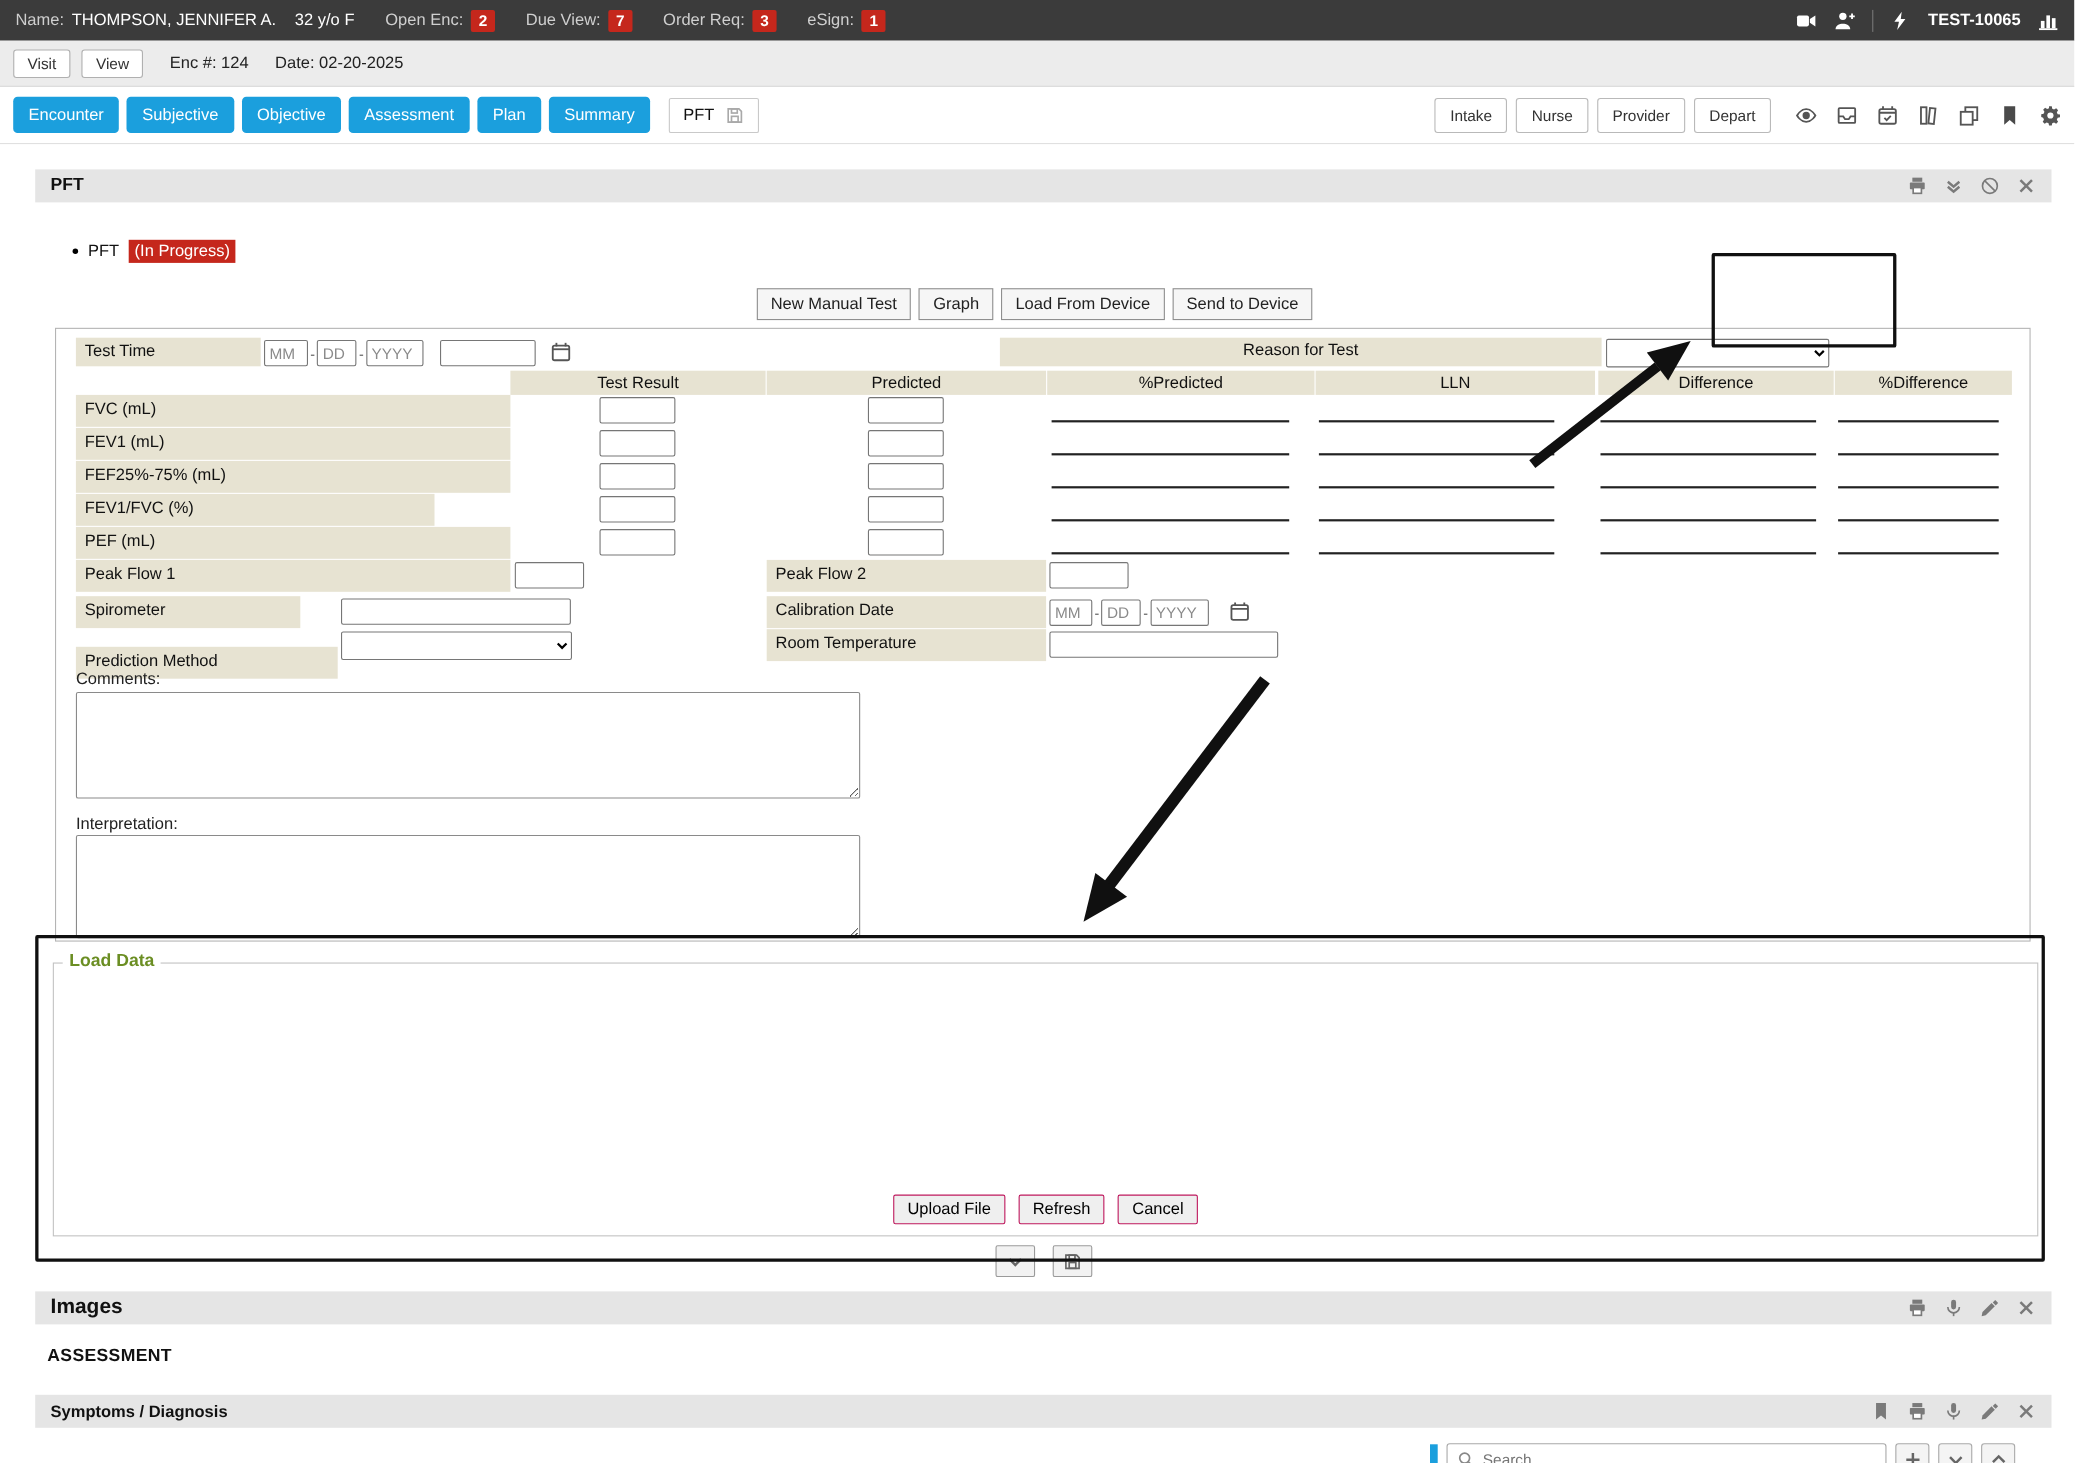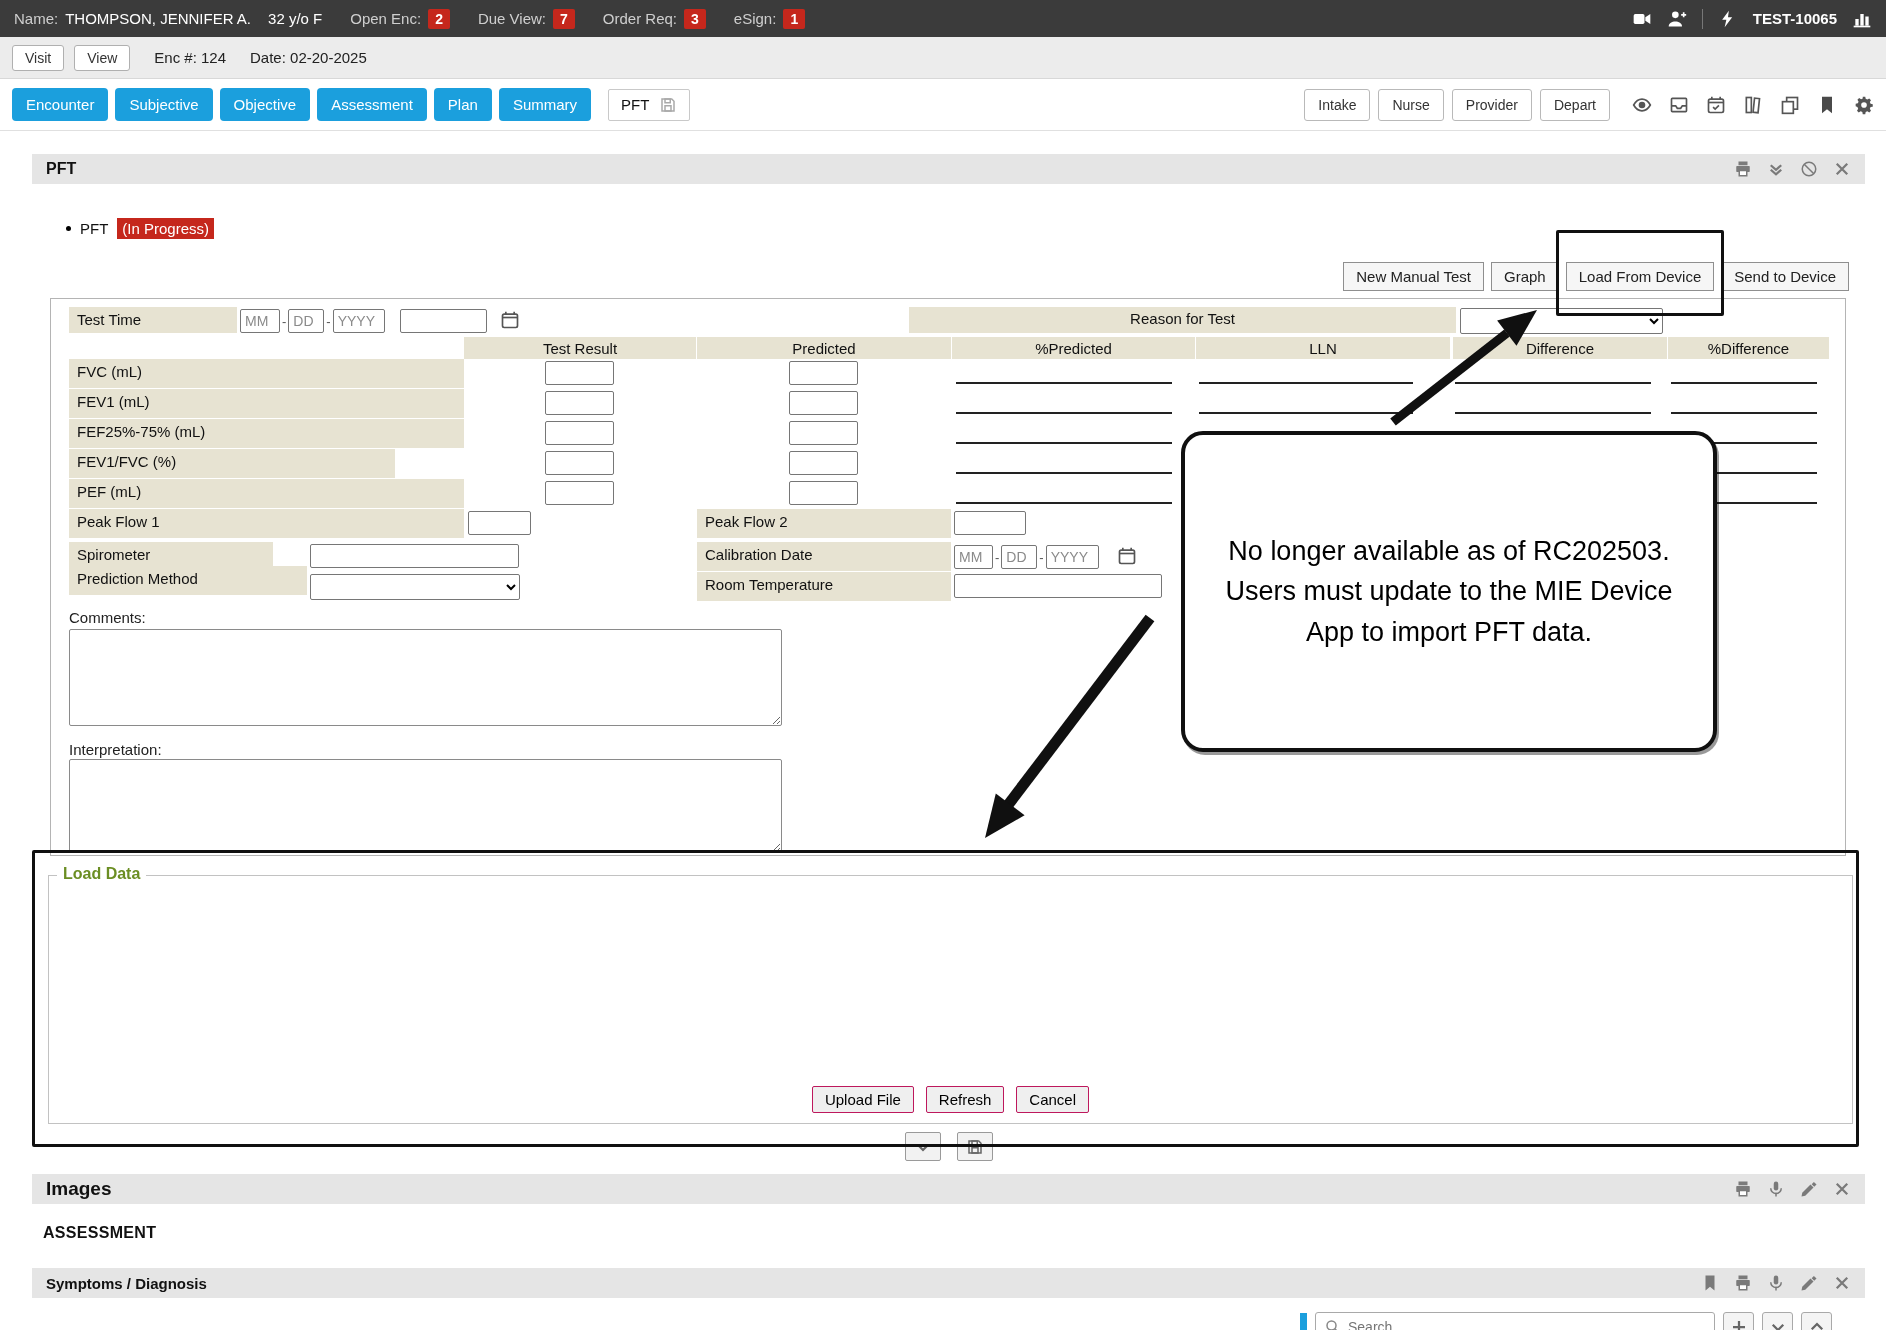--- a/index.html
+++ b/index.html
@@ -39,21 +39,21 @@
   
   .content { padding:23px 21px 0 32px; }
   .secbar { height:30px; background:#e5e5e5; display:flex; align-items:center; padding:0 14px; }
   .secbar .t { font-weight:bold; font-size:16px; color:#111; }
   .secbar .icons { margin-left:auto; display:flex; gap:15px; align-items:center; }
 
   .bullet-row { margin:32px 0 0 34px; display:flex; align-items:center; gap:9px; font-size:15px; height:24px; }
   .dot { width:5px; height:5px; background:#000; border-radius:50%; }
   .chip-red { background:#c5271c; color:#fff; padding:2px 5px; font-size:15px; }
 
-  .actions { display:flex; justify-content:flex-end; gap:7px; margin:22px 16px 0 0; }
+  .actions { display:flex; justify-content:center; gap:7px; margin:22px 16px 0 0; }
   .btn-action { background:#f6f6f6; border:1px solid #8f8f8f; padding:5px 12px; font-size:15px; color:#222; cursor:pointer; }
 
   
   .panel { position:relative; margin:7px 0 0 18px; width:1796px; height:558px; border:1px solid #b4b4b4; background:#fff; }
   .abs { position:absolute; }
   .tan { background:#e7e3d2; font-size:15px; color:#111; padding:4px 8px; }
   .tan.center { text-align:center; padding:3px 4px; }
   .inp { border:1px solid #767676; border-radius:2px; height:24px; font-size:14px; padding:0 4px; background:#fff; font-family:inherit; }
   .inp::placeholder { color:#8a8a8a; }
   .uline { border-bottom:2px solid #222; height:0; }
@@ -361,21 +361,21 @@
       </div>
       <span class="ic ic20 abs" style="left:1066px; top:247px;">
         <svg viewBox="0 0 24 24" fill="none" stroke="#555" stroke-width="2">
             <rect x="3" y="5" width="18" height="16" rx="2"></rect>
             <line x1="3" y1="9" x2="21" y2="9"></line>
             <line x1="7" y1="2" x2="7" y2="6"></line>
             <line x1="17" y1="2" x2="17" y2="6"></line>
           </svg>
       </span>
 
-      <div class="abs tan" style="left:18px; top:267px; width:238px; height:29px;">Prediction Method</div>
+      <div class="abs tan" style="left:18px; top:289px; width:238px; height:29px;">Prediction Method</div>
       <select class="inp abs" style="left:259px; top:275px; width:210px;"><option></option></select>
       <div class="abs tan" style="left:646px; top:273px; width:254px; height:29px;">Room Temperature</div>
       <input class="inp abs" style="left: 903px; top: 275px; width: 208px;">
 
       <div class="abs flabel" style="left:18px; top:310px;">Comments:</div>
       <textarea class="ta abs" style="left: 18px; top: 330px; width: 713px; height: 97px;"></textarea>
 
       <div class="abs flabel" style="left:18px; top:442px;">Interpretation:</div>
       <textarea class="ta abs" style="left: 18px; top: 460px; width: 713px; height: 94px;"></textarea>
     </div>
@@ -507,23 +507,20 @@
       <span class="ic ic18">
         <svg viewBox="0 0 24 24" fill="none" stroke="#666" stroke-width="3">
             <path d="M5 15l7-7 7 7"></path>
           </svg>
       </span>
     </span>
   </div>
 
   <div class="anno rect-anno" style="left:1556px; top:230px; width:168px; height:86px;"></div>
   <div class="anno rect-anno" style="left:32px; top:850px; width:1827px; height:297px;"></div>
-  <div class="anno callout">
-    <span>No longer available as of RC202503. Users must update to the MIE Device App to import PFT data.</span>
-  </div>
   <svg id="arrows">
     <line x1="1393" y1="422" x2="1507" y2="333" stroke="#101010" stroke-width="9"></line>
     <polygon points="1537,310 1516.5,345.8 1497.1,320.4" fill="#101010"></polygon>
     <line x1="1150" y1="618" x2="1008" y2="805" stroke="#101010" stroke-width="11"></line>
     <polygon points="985,838 995.8,793.6 1024.6,815.2" fill="#101010"></polygon>
   </svg>
 
 </div>
 
 </body></html>

